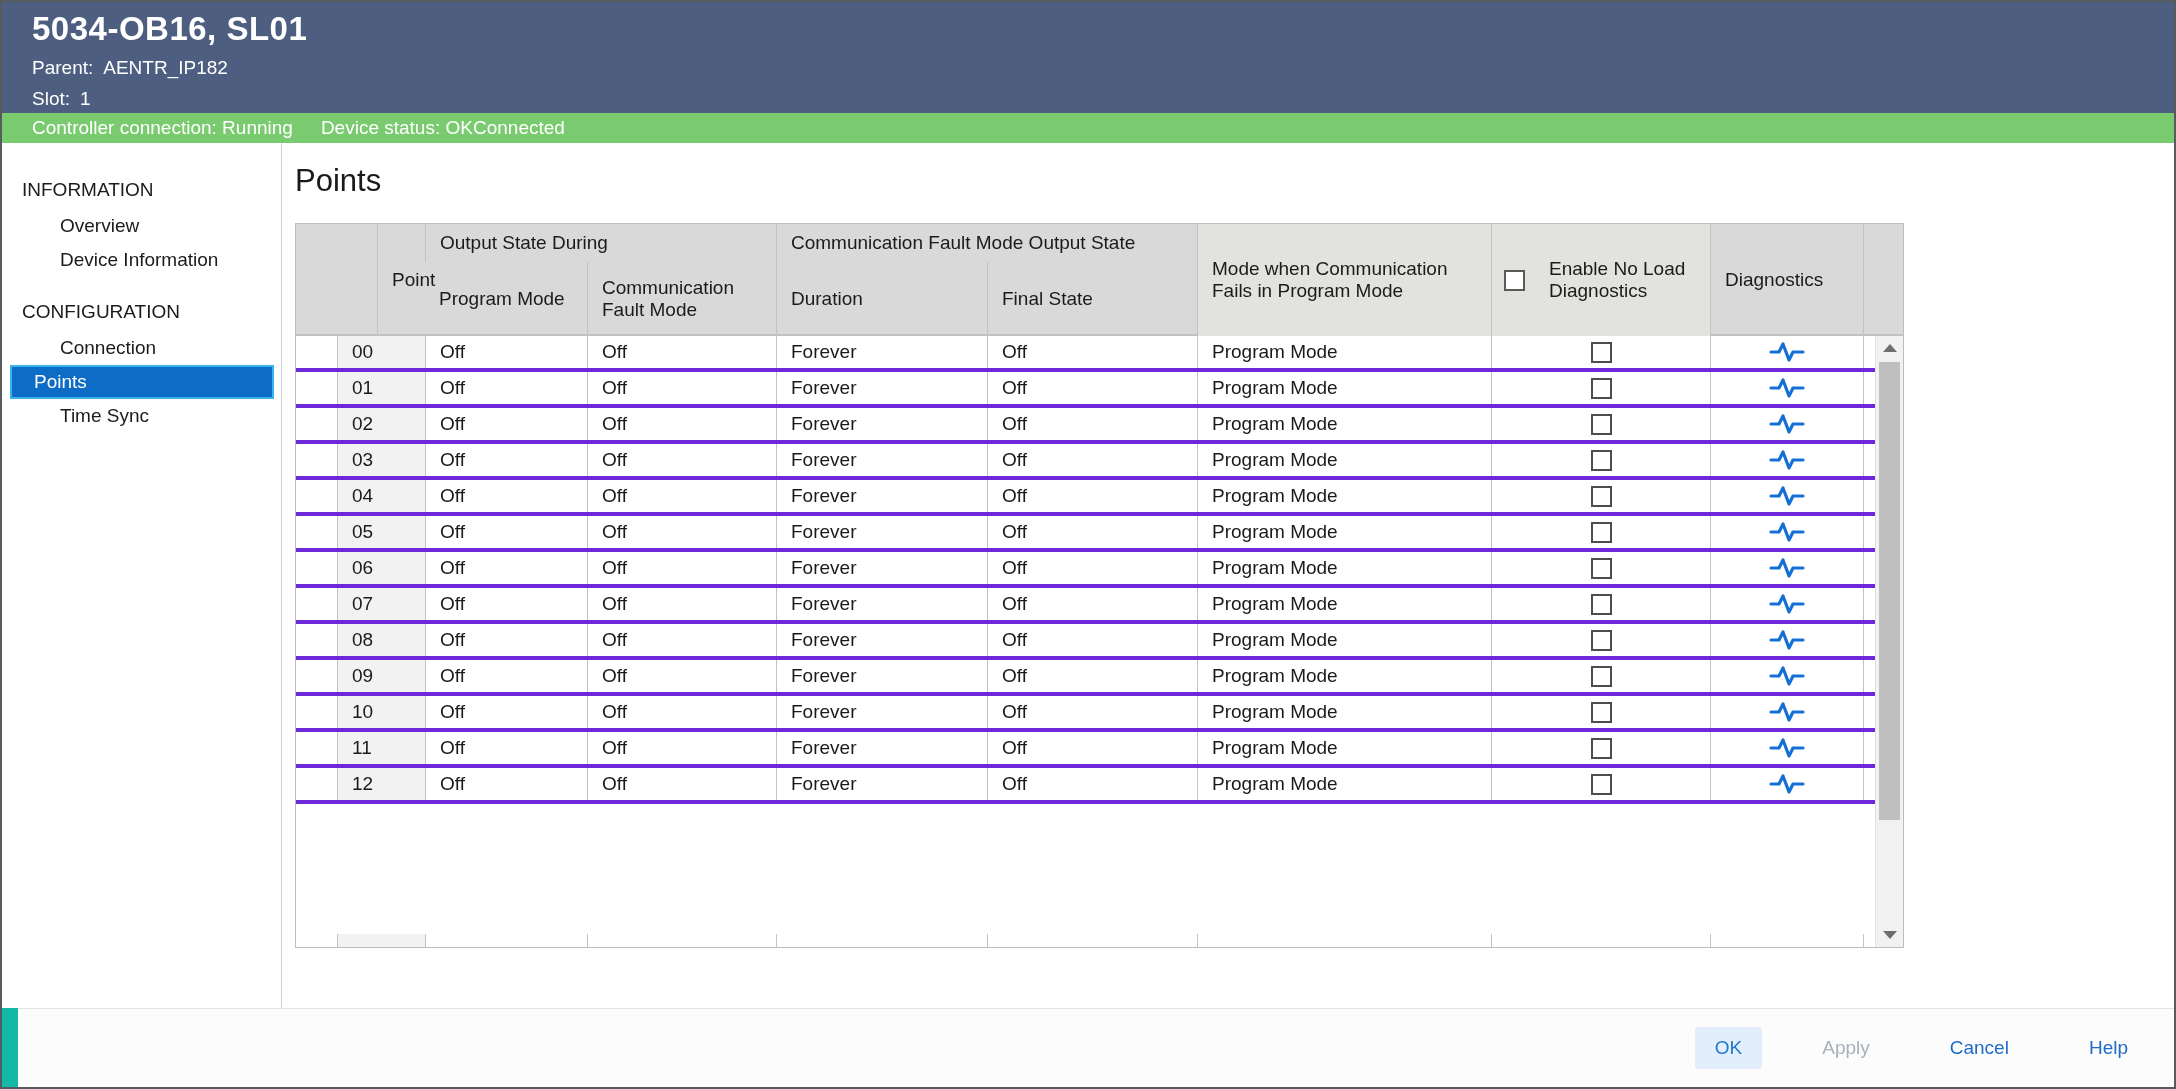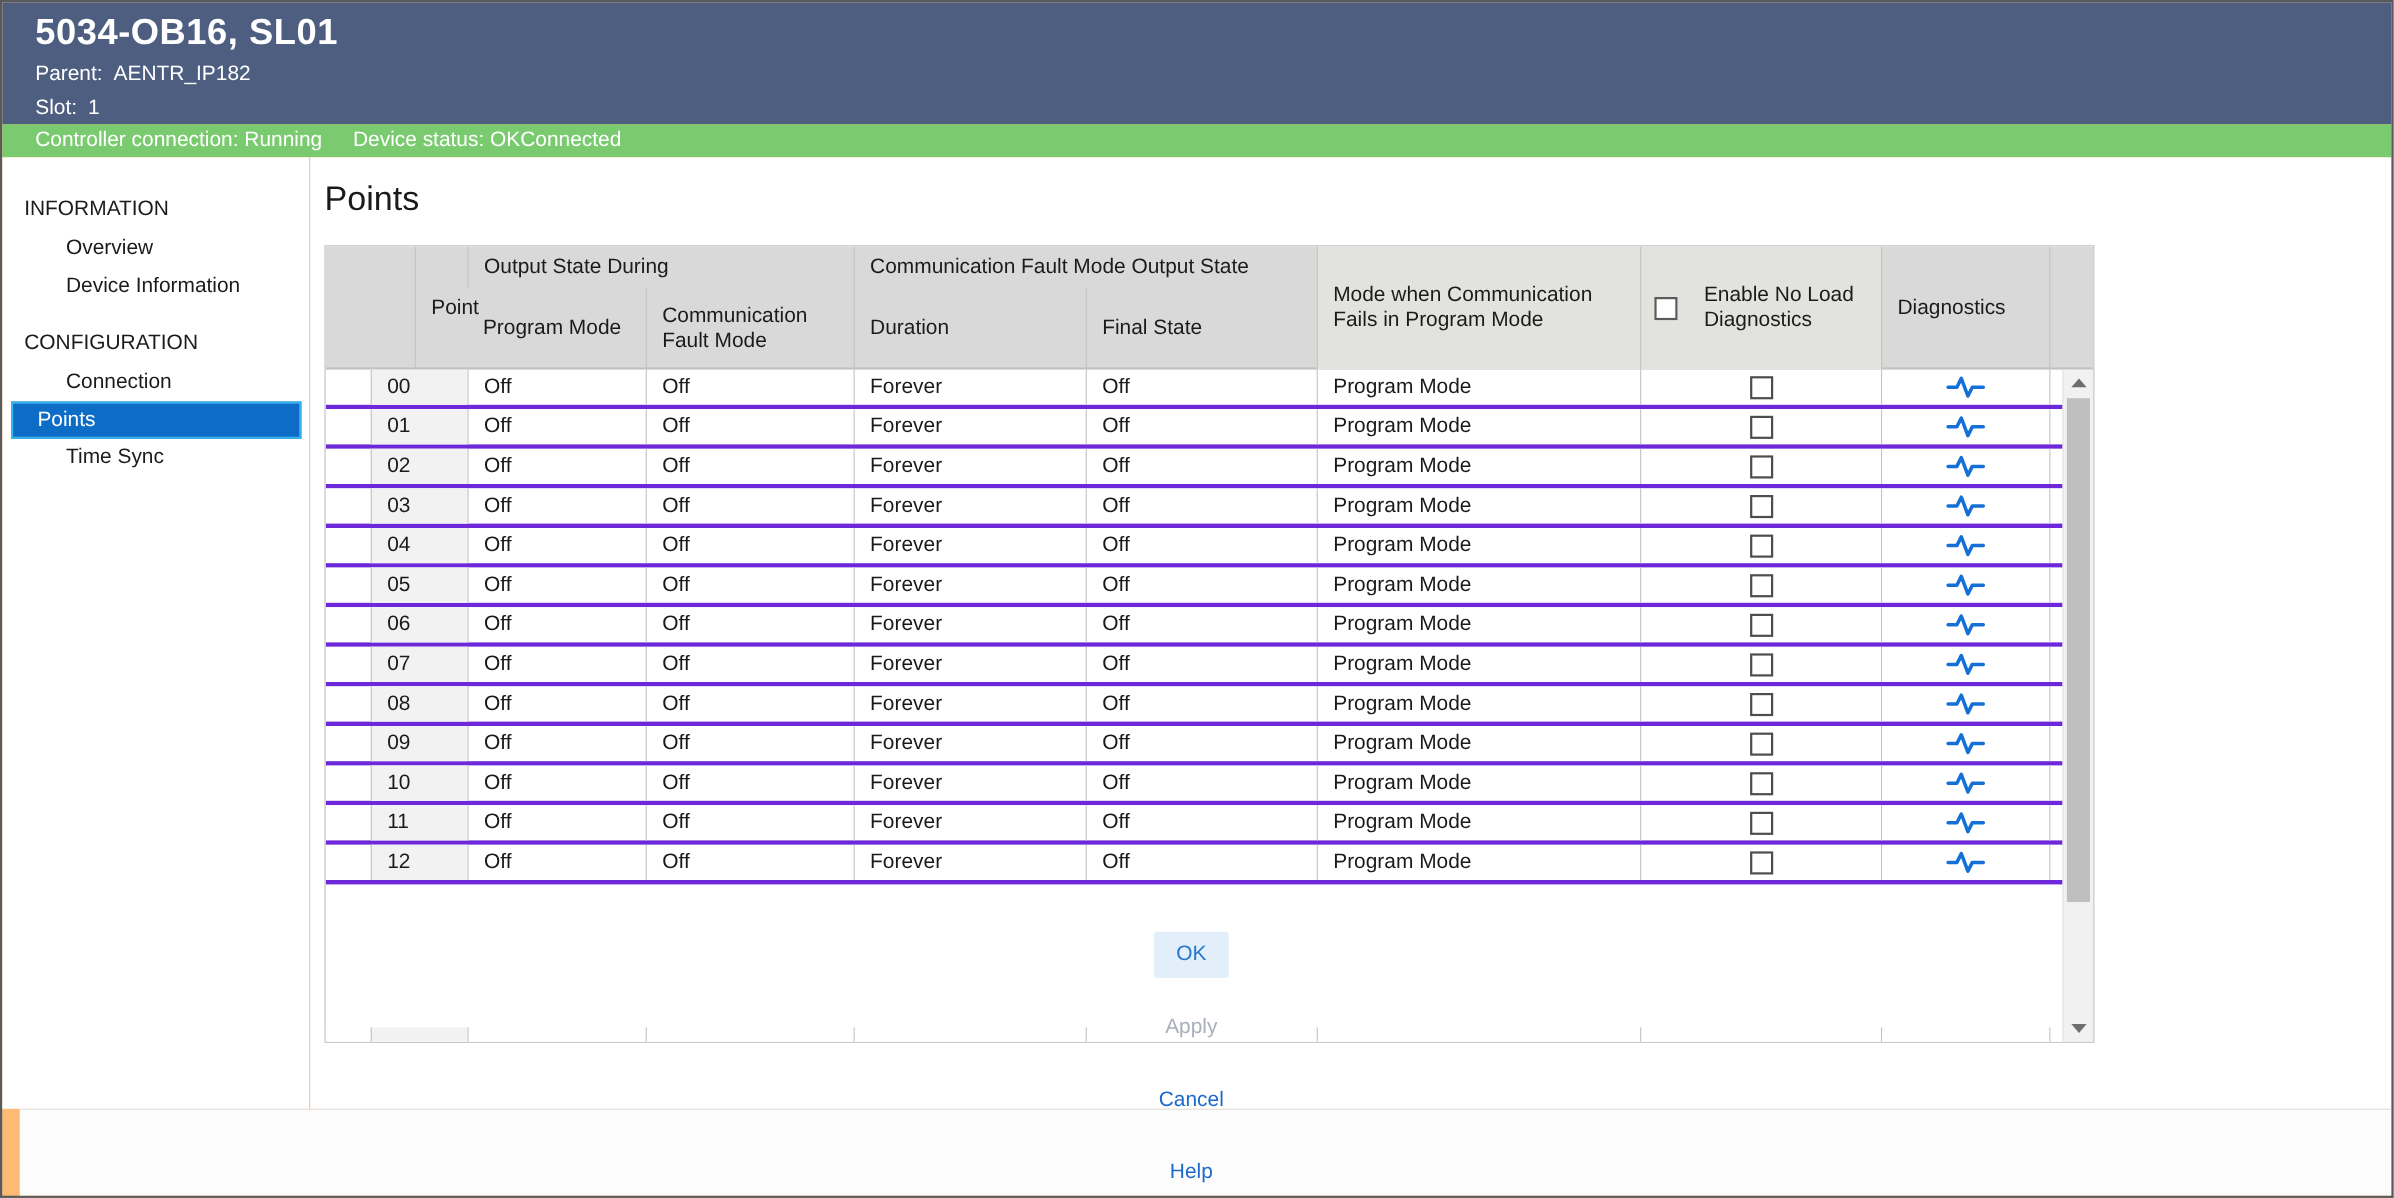--- a/index.html
+++ b/index.html
@@ -6,21 +6,21 @@
   html, body { width: 2176px; height: 1089px; }
   body {
     font-family: "Liberation Sans", sans-serif;
     background: #ffffff;
     color: #1a1a1a;
   }
   .window {
     position: relative;
     width: 2176px; height: 1089px;
     border: 2px solid #565b60;
-    background: #fdba74;
+    background: #14b8a6;
     overflow: hidden;
   }
 
   
   .titlebar {
     height: 111px;
     background: #4d5e80;
     color: #ffffff;
     padding: 8px 0 0 30px;
   }
@@ -134,24 +134,23 @@
   .sb-thumb { position: absolute; left: 3px; top: 26px; width: 21px; height: 458px; background: #bfbfbf; }
 
   
   .footer {
     position: absolute;
     left: 16px; right: 0; bottom: 0;
     height: 79px;
     background: #fcfcfc;
     border-top: 1px solid #e3e3e3;
     display: flex; align-items: center; justify-content: flex-end;
-    gap: 24px;
+    gap: 40px;
     padding-right: 26px;
     font-size: 19px;
-    flex-direction: column;
   }
   .btn {
     border: none; background: transparent;
     font-family: inherit; font-size: 19px;
     color: #1f6ac9; cursor: pointer;
     padding: 10px 20px; border-radius: 3px;
   }
   .btn.primary { background: #e3eefb; color: #2577cf; }
   .btn.disabled { color: #a9b0ba; cursor: default; }
 

